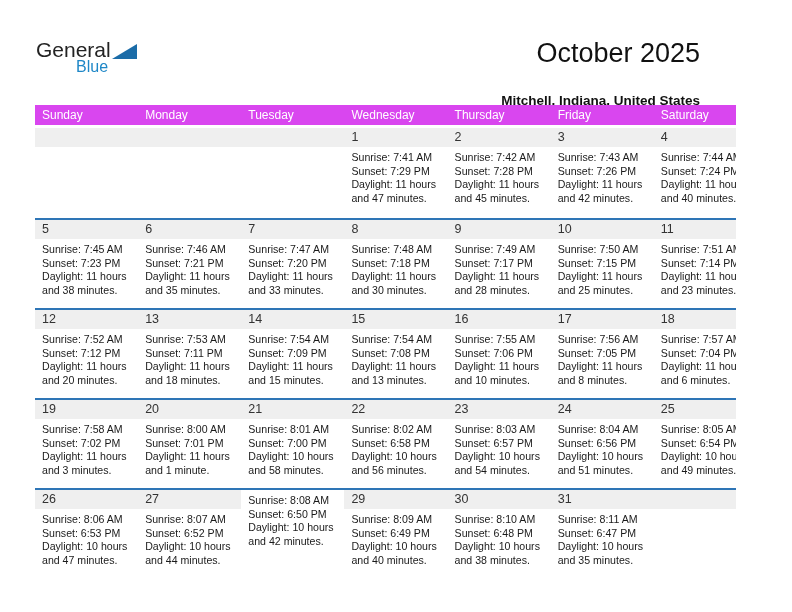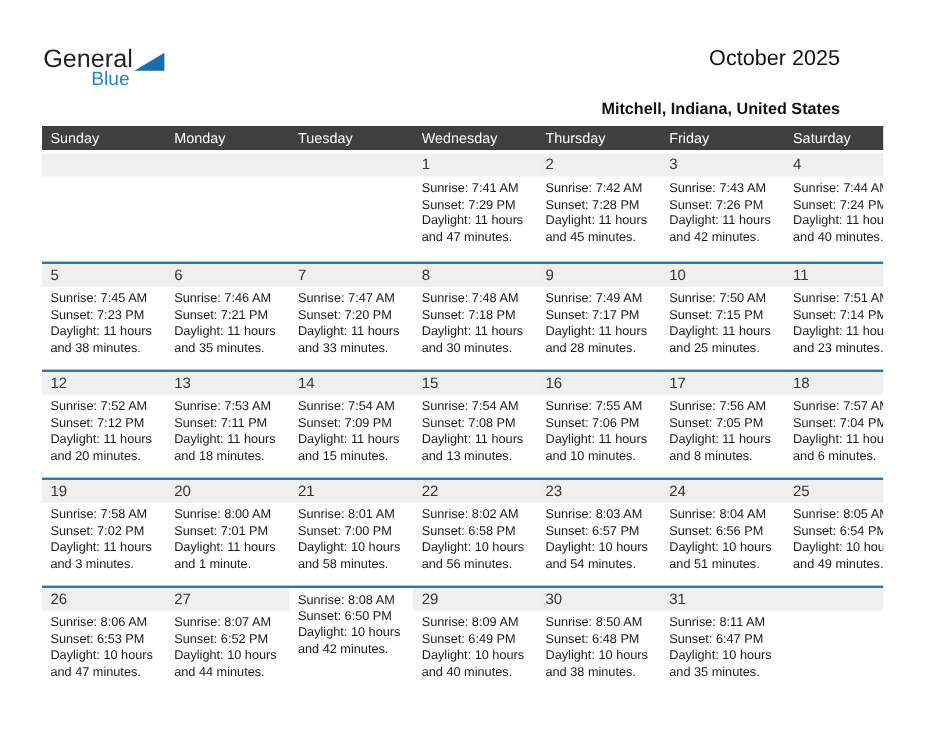--- a/index.html
+++ b/index.html
@@ -25,26 +25,26 @@
     border-bottom: 15px solid #1B6CA8;
     margin-left: 1px; margin-bottom: 3px;
   }
   .logo-blue {
     font-size: 16px; font-weight: 400; color: #1E87C7;
     margin-left: 40px; margin-top: -4px;
   }
 
   
   .title-block { position: absolute; right: 36px; top: 38px; text-align: right; }
-  .month-title { font-size: 18px; font-weight: 400; color: #111; }
+  .month-title { font-size: 27px; font-weight: 400; color: #111; }
   .location { font-size: 13.5px; font-weight: 700; color: #111; margin-top: 24px; }
 
   
   .calendar { position: absolute; left: 35px; top: 105px; width: 722px; }
-  .weekday-row { display: flex; background: #404040; height: 20px; }
+  .weekday-row { display: flex; background: #d946ef; height: 20px; }
   .weekday-cell {
     flex: 1; color: #fff; font-size: 12px; font-weight: 400;
     padding: 3px 0 0 7px; white-space: nowrap; overflow: hidden;
   }
   .week-row { display: flex; height: 90px; }
   .week-row.first { margin-top: 3px; }
   .week-row.sep { border-top: 2px solid #2E75B6; }
   .day-cell { flex: 1; display: flex; flex-direction: column; }
   .day-num-band {
     background: #EFEFEF; height: 19px; flex: 0 0 19px;
@@ -328,21 +328,21 @@
             <div class="day-num-band">29</div>
             <div class="day-details">
               <div>Sunrise: 8:09 AM</div>
               <div>Sunset: 6:49 PM</div>
               <div>Daylight: 10 hours and 40 minutes.</div>
             </div>
           </div>
           <div class="day-cell">
             <div class="day-num-band">30</div>
             <div class="day-details">
-              <div>Sunrise: 8:50 AM</div>
+              <div>Sunrise: 8:10 AM</div>
               <div>Sunset: 6:48 PM</div>
               <div>Daylight: 10 hours and 38 minutes.</div>
             </div>
           </div>
           <div class="day-cell">
             <div class="day-num-band">31</div>
             <div class="day-details">
               <div>Sunrise: 8:11 AM</div>
               <div>Sunset: 6:47 PM</div>
               <div>Daylight: 10 hours and 35 minutes.</div>

